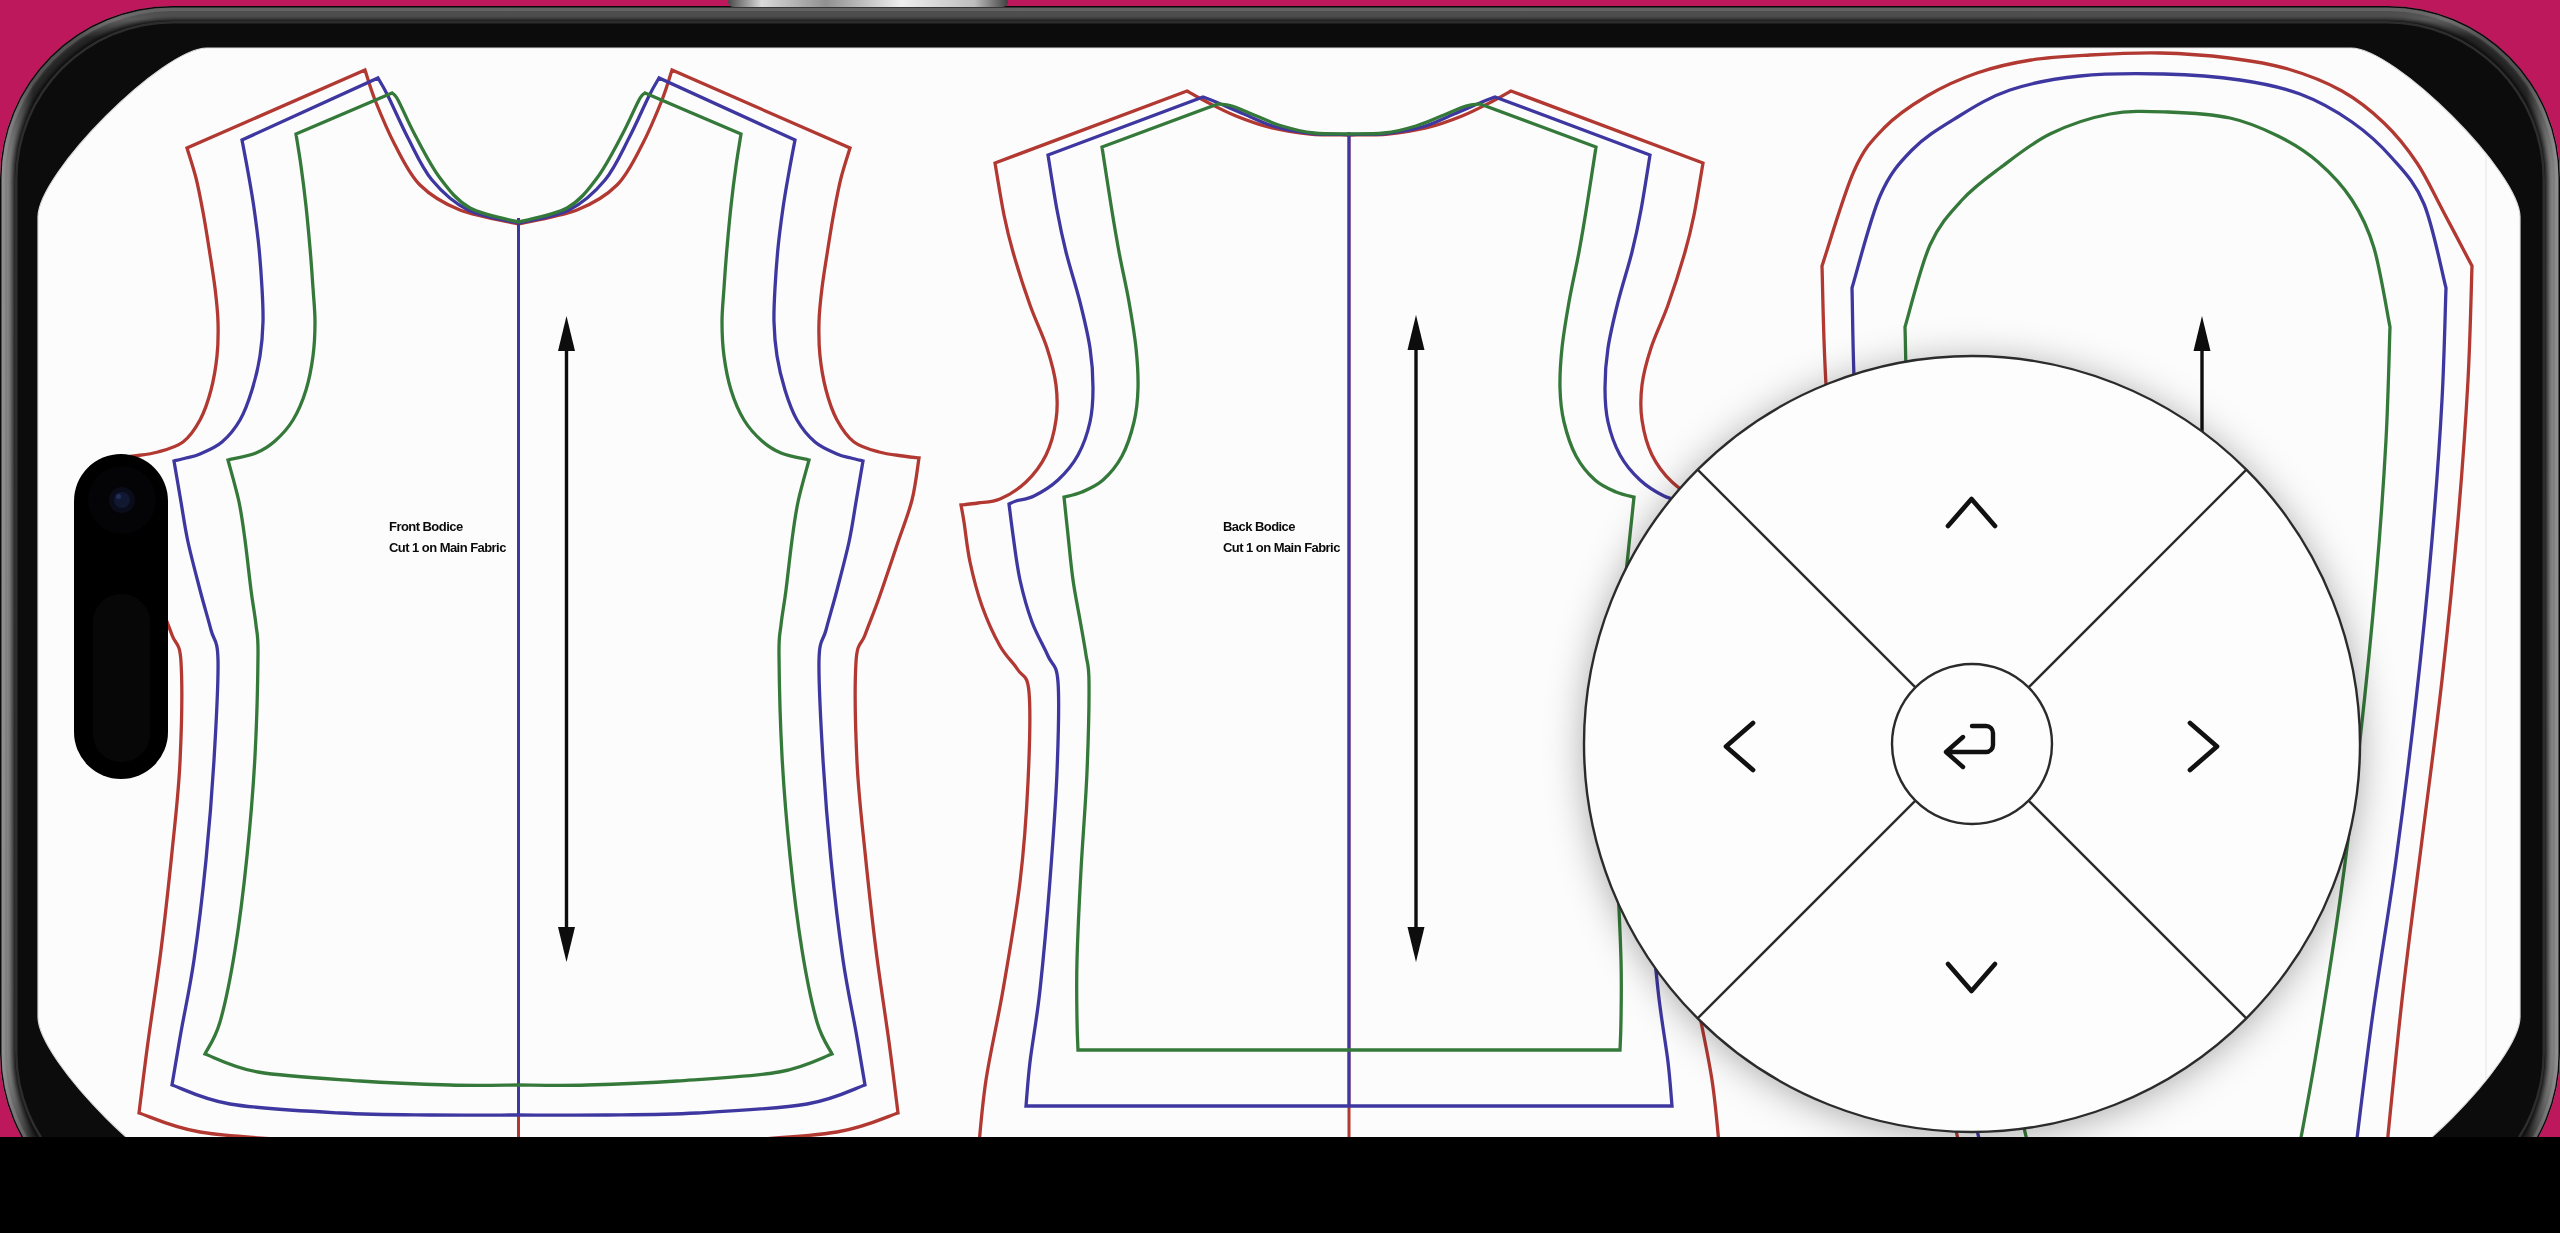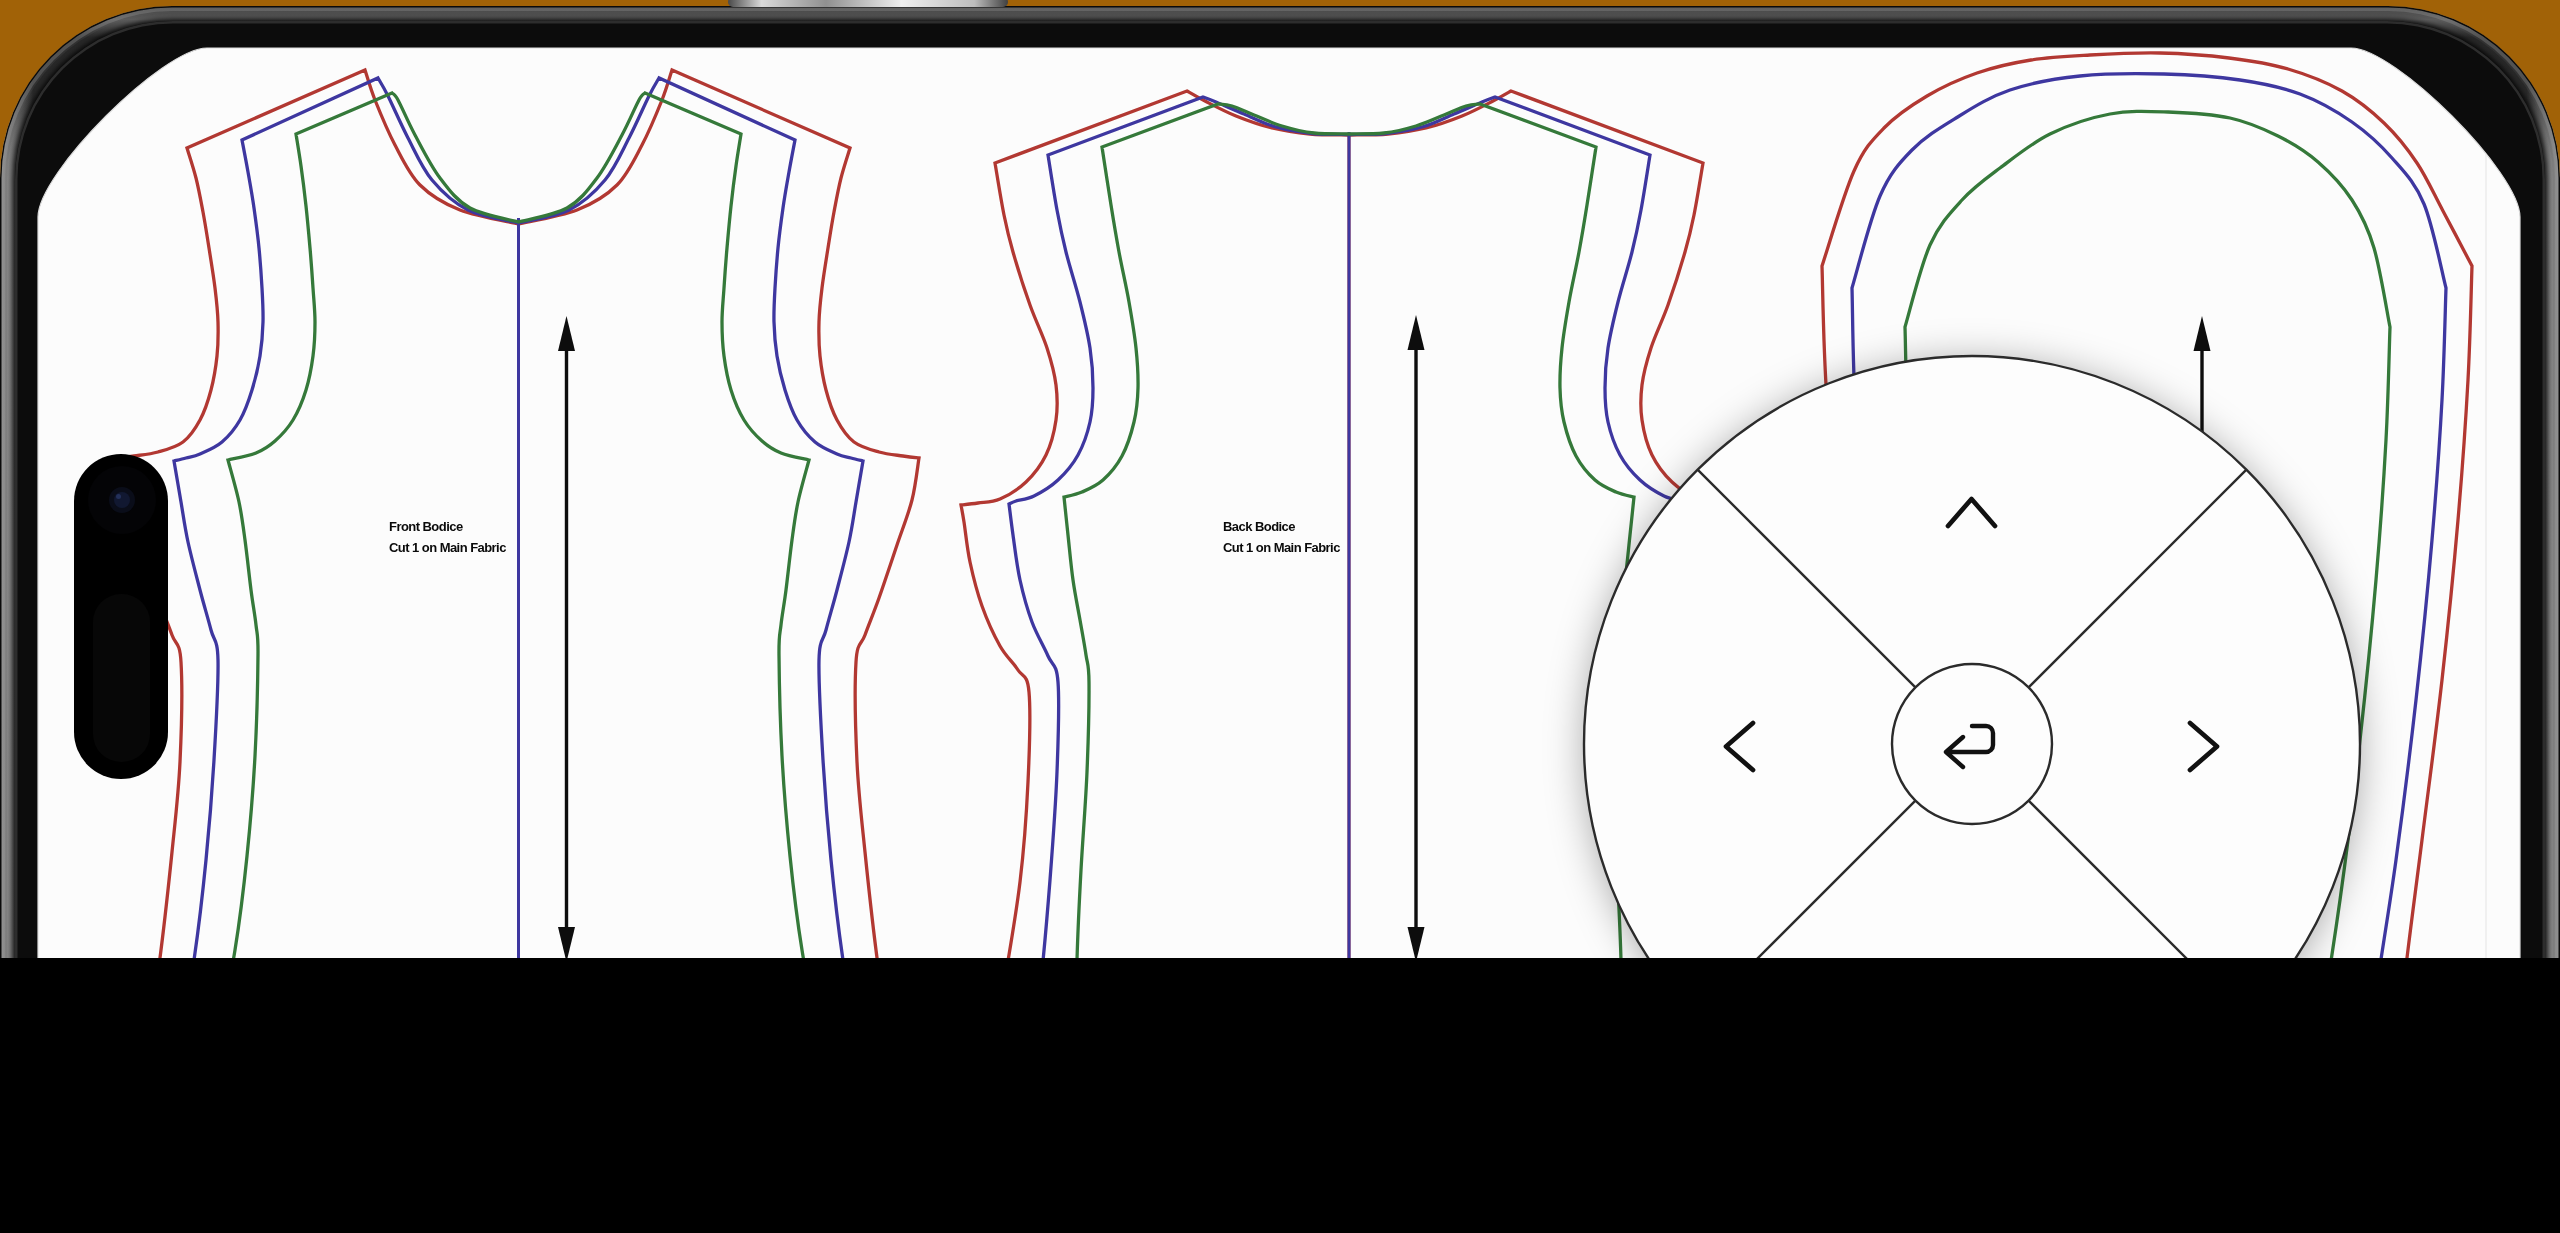--- a/index.html
+++ b/index.html
@@ -1,16 +1,16 @@
 <!DOCTYPE html>
 <html><head>
 <meta charset="utf-8">
 <style>
 html,body{margin:0;padding:0;background:#000;}
-#stage{position:relative;width:2560px;height:958px;overflow:hidden;background:#a16207;
+#stage{position:relative;width:2560px;height:1137px;overflow:hidden;background:#be185d;
   font-family:"Liberation Sans",sans-serif;}
 .phone{position:absolute;left:0;top:6px;width:2560px;height:1220px;border-radius:172px;
   background:
    linear-gradient(90deg,rgba(170,170,170,.9),rgba(60,60,60,0) 1.3%,rgba(60,60,60,0) 98.7%,rgba(170,170,170,.9)),
    linear-gradient(180deg,#3c3c3c,#5d5d5d 1.1%,#272727 2.6%,#343434 50%,#232323 97%,#4e4e4e 98.9%,#2e2e2e);
   box-shadow: inset 0 0 0 1.5px #0a0a0a, inset 0 0 0 5px rgba(160,160,160,.3), inset 0 0 0 7px rgba(90,90,90,.2);}
 .phone-inner{position:absolute;left:15px;top:15px;right:15px;bottom:15px;border-radius:158px;
   background:#0c0c0c;box-shadow:inset 0 0 0 2.5px #2d2d2d, 0 0 5px 2px rgba(0,0,0,.85);}
 svg.main{position:absolute;left:0;top:0;}
 .island{position:absolute;left:74px;top:454px;width:94px;height:325px;border-radius:47px;background:#000;}

